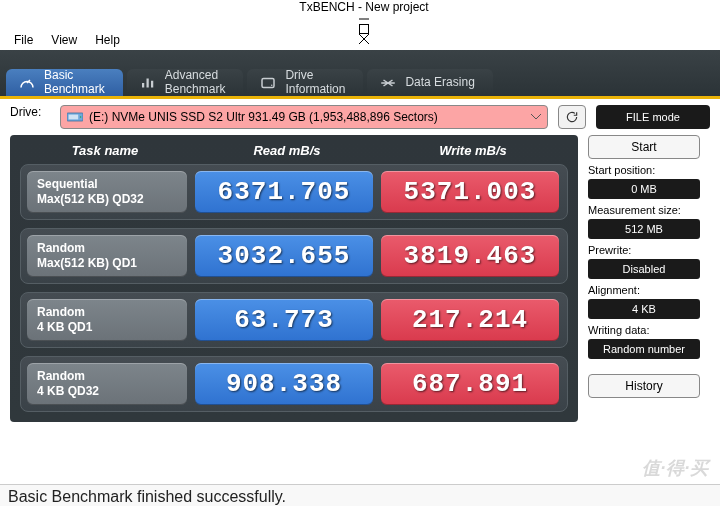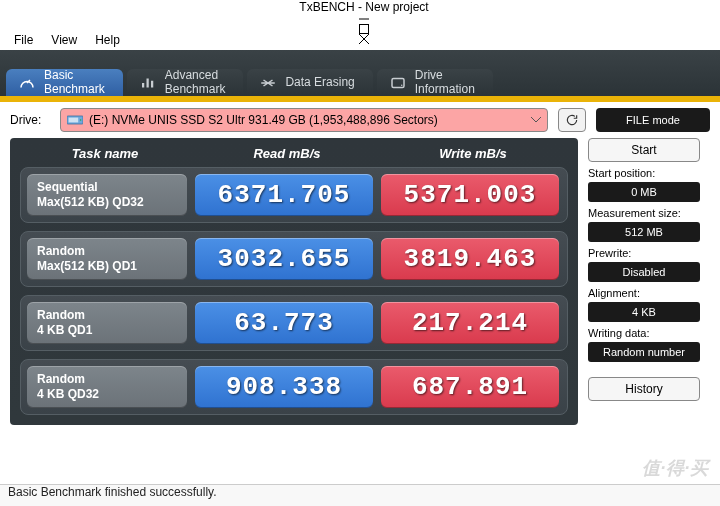--- a/index.html
+++ b/index.html
@@ -13,21 +13,21 @@
   .menubar { height:20px; display:flex; align-items:center; padding:0 6px; gap:2px; }
   .menubar span { padding:2px 8px; font-size:12px; }
 
   .tabbar { height:46px; background:linear-gradient(#3a4246,#2b3337); display:flex; align-items:stretch; padding:0 6px; gap:4px; }
   .tab { display:flex; align-items:center; gap:8px; padding:0 18px 0 12px; color:#d8dde0; font-size:12px; border-radius:6px 6px 0 0; margin-top:19px; }
   .tab.active { background:linear-gradient(#4a7fbf,#2f5fa3); color:#fff; }
   .tab.inactive { background:linear-gradient(#3a4246,#2b3337); }
   .tab .ticon { width:18px; height:18px; }
   .tab .tlabel { line-height:1.1; }
 
-  .driverow { display:flex; align-items:center; padding:6px 10px; gap:10px; background:#fff; border-top:6px solid #eab308; }
+  .driverow { display:flex; align-items:flex-start; padding:6px 10px; gap:10px; background:#fff; border-top:3px solid #eab308; }
   .driverow .lbl { width:40px; font-size:12px; }
   .driverow .sel { flex:1; height:24px; border:1px solid #888; border-radius:4px; display:flex; align-items:center; padding:0 6px; font-size:12px; background:#fca5a5; position:relative; }
   .driverow .sel .hdd { width:16px; height:12px; margin-right:6px; }
   .driverow .sel .caret { position:absolute; right:6px; top:8px; }
   .sqbtn { width:28px; height:24px; border:1px solid #888; border-radius:4px; background:#f2f2f2; display:flex; align-items:center; justify-content:center; }
   .filemode { width:114px; height:24px; background:#1a1a1a; color:#fff; border-radius:4px; display:flex; align-items:center; justify-content:center; font-size:11px; }
 
   .mainarea { display:flex; padding:0 10px 6px 10px; gap:10px; }
   .stage { width:568px; background:linear-gradient(#2f363b,#30383c); border-radius:4px; padding:8px 10px 10px 10px; }
   .hdrrow { display:flex; gap:8px; margin-bottom:6px; }
@@ -39,21 +39,21 @@
   .tname { width:160px; background:linear-gradient(#7d858b,#6b7278); border-radius:6px; color:#fff; font-weight:bold; font-size:12px; display:flex; flex-direction:column; justify-content:center; padding:6px 10px; line-height:1.25; box-shadow:inset 0 1px 0 rgba(255,255,255,.25),inset 0 -1px 0 rgba(0,0,0,.3); }
   .valbox { width:178px; border-radius:6px; color:#fff; display:flex; align-items:center; justify-content:center; font-family:"Courier New",monospace; font-weight:bold; font-size:26px; letter-spacing:1px; box-shadow:inset 0 1px 0 rgba(255,255,255,.35),inset 0 -1px 0 rgba(0,0,0,.3); text-shadow:1px 1px 2px rgba(0,0,0,.6); }
   .valbox.read { background:linear-gradient(#4b90e6,#2f72d0); }
   .valbox.write { background:linear-gradient(#ea5b6c,#d93a4d); }
 
   .sidepanel { width:112px; display:flex; flex-direction:column; gap:3px; }
   .btnw { height:24px; border:1px solid #888; border-radius:4px; background:#f6f6f6; display:flex; align-items:center; justify-content:center; font-size:12px; }
   .slbl { font-size:11px; color:#000; margin-top:2px; }
   .blkv { height:20px; background:#1a1a1a; color:#fff; display:flex; align-items:center; justify-content:center; font-size:11px; border-radius:3px; }
 
-  .statusbar { height:22px; border-top:1px solid #ccc; display:flex; align-items:flex-start; padding:0 8px; font-size:12px; color:#222; position:absolute; bottom:0; left:0; right:0; background:#f8f8f8; }
+  .statusbar { height:22px; border-top:1px solid #ccc; display:flex; align-items:flex-end; padding:0 8px; font-size:16px; color:#222; position:absolute; bottom:0; left:0; right:0; background:#f8f8f8; }
   .watermark { position:absolute; right:12px; bottom:26px; font-size:18px; font-weight:bold; color:rgba(120,120,120,.28); font-style:italic; pointer-events:none; }
   .watermark2 { position:absolute; right:14px; bottom:8px; font-size:10px; color:rgba(120,120,120,.35); pointer-events:none; }
 </style>
 </head>
 <body>
 
 <div class="titlebar">
   <div class="ico"></div>
   <div class="title">TxBENCH - New project</div>
   <div class="spacer"></div>
@@ -95,34 +95,34 @@
     <svg class="ticon" viewBox="0 0 24 24">
         <path fill="#c8cdd1" d="M4 18h3v-6H4zM10 18h3V6h-3zM16 18h3v-9h-3z"></path>
       </svg>
     <div class="tlabel">
         <div>Advanced</div>
         <div>Benchmark</div>
       </div>
   </div>
   <div class="tab inactive">
     <svg class="ticon" viewBox="0 0 24 24">
-        <path fill="none" stroke="#c8cdd1" stroke-width="2" d="M3 12h18M6 8l12 8M6 16l12-8"></path>
-      </svg>
-    <div class="tlabel">
-        <div>Data Erasing</div>
-      </div>
-  </div>
-  <div class="tab inactive">
-    <svg class="ticon" viewBox="0 0 24 24">
         <rect x="4" y="6" width="16" height="12" rx="2" fill="none" stroke="#c8cdd1" stroke-width="2"></rect>
         <circle cx="17" cy="15" r="1" fill="#c8cdd1"></circle>
       </svg>
     <div class="tlabel">
         <div>Drive</div>
         <div>Information</div>
+      </div>
+  </div>
+  <div class="tab inactive">
+    <svg class="ticon" viewBox="0 0 24 24">
+        <path fill="none" stroke="#c8cdd1" stroke-width="2" d="M3 12h18M6 8l12 8M6 16l12-8"></path>
+      </svg>
+    <div class="tlabel">
+        <div>Data Erasing</div>
       </div>
   </div>
 </div>
 
 <div class="driverow">
   <div class="lbl">Drive:</div>
   <div class="sel">
     <svg class="hdd" viewBox="0 0 20 14">
         <rect x="0" y="2" width="20" height="10" rx="1" fill="#6fa8dc" stroke="#3d6fa0"></rect>
         <rect x="2" y="4" width="12" height="6" fill="#cfe2f3"></rect>

